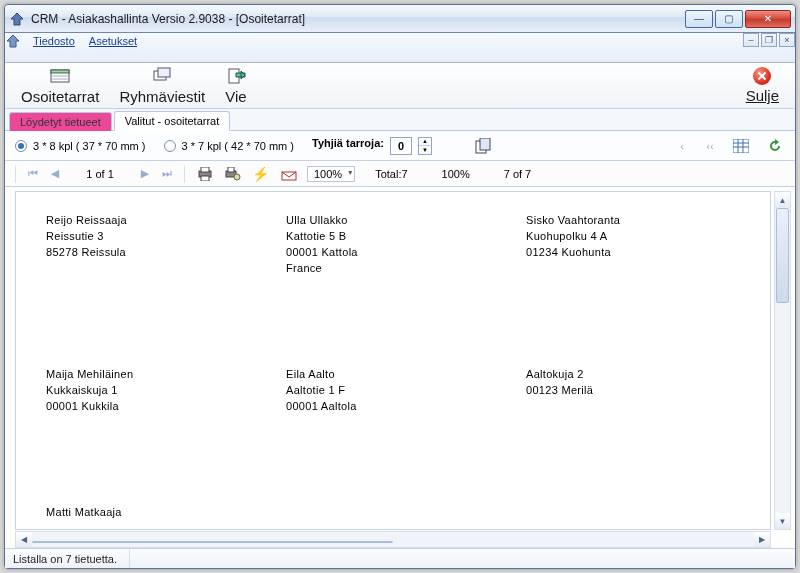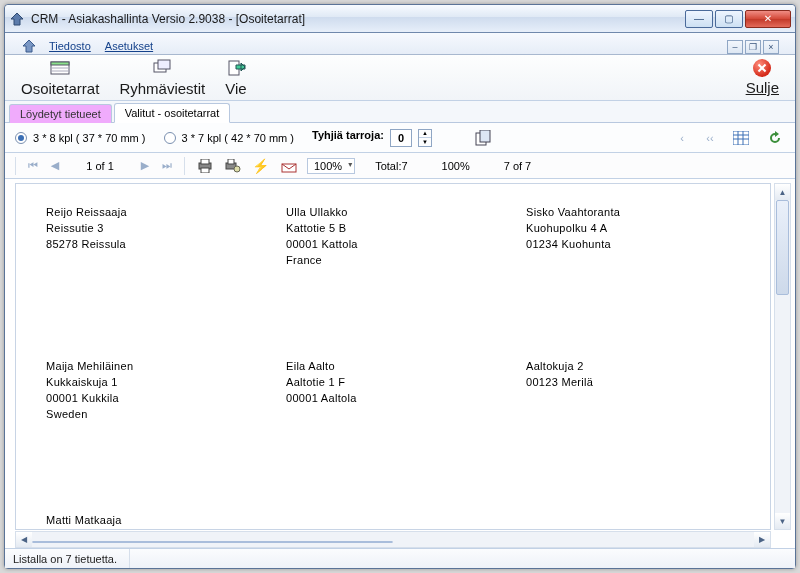--- a/index.html
+++ b/index.html
@@ -11,41 +11,41 @@
 
   
   .titlebar { height:28px; background:linear-gradient(#f7fbff,#dfe9f5 45%,#cfdcee 46%,#e7effa); border-bottom:1px solid #6f88ac; display:flex; align-items:center; padding:9px 4px; border-radius:4px 4px 0 0; }
   .titlebar .appicon { width:16px; height:16px; margin-right:6px; }
   .titlebar .title { flex:1; color:#1a1a1a; font-size:12px; }
   .winbtns { display:flex; gap:0; }
   .winbtn { width:28px; height:18px; border:1px solid #4a6a9a; border-radius:2px; margin-left:2px; background:linear-gradient(#eef5ff,#cde0f3); display:flex; align-items:center; justify-content:center; color:#2b4c77; font-size:10px; }
   .winbtn.close { width:46px; background:linear-gradient(#f08d84,#d44a3a 48%,#c33a2a 52%,#e36a5a); color:#fff; border-color:#8a2a1e; }
 
   
-  .menubar { height:22px; background:linear-gradient(#f6f9fe,#e6edf7); border-bottom:1px solid #a8b8cf; display:flex; align-items:flex-end; padding:0 16px; gap:2px; }
+  .menubar { height:30px; background:linear-gradient(#f6f9fe,#e6edf7); border-bottom:1px solid #a8b8cf; display:flex; align-items:flex-start; padding:0 0; gap:2px; }
   .menuicon { width:16px; height:16px; margin-right:4px; }
   .menuitem { padding:2px 6px; color:#15428b; }
   .menuitem u { text-decoration:underline; }
   .mdi-btns { margin-left:auto; display:flex; gap:2px; }
   .mdi-btn { width:16px; height:14px; border:1px solid #8fa6c4; background:linear-gradient(#f2f6fc,#dde7f3); display:flex; align-items:center; justify-content:center; font-size:9px; color:#3a567d; }
 
   
   .toolbar { height:46px; background:linear-gradient(#fdfefe,#f1f4f8); border-bottom:1px solid #c2d1e5; display:flex; align-items:center; padding:2px 6px; }
   .tbtn { display:flex; flex-direction:column; align-items:center; justify-content:center; padding:2px 10px; height:42px; color:#1a1a1a; }
   .tbtn .ic { width:20px; height:20px; }
   .tbtn .lbl { margin-top:2px; font-size:15px; }
   .toolbar .spacer { flex:1; }
   .tbtn.close2 .lbl { }
   .closeic { width:18px; height:18px; border-radius:50%; background:radial-gradient(circle at 35% 30%,#ff8d7c,#d42a1a 70%); position:relative; }
   .closeic::before,.closeic::after { content:""; position:absolute; left:4px; top:8px; width:10px; height:2px; background:#fff; }
   .closeic::before { transform:rotate(45deg);} .closeic::after{transform:rotate(-45deg);}
 
   
   .tabs { height:22px; background:#f4f7fb; border-bottom:1px solid #b8c8df; display:flex; align-items:flex-end; padding:0 4px; gap:2px; }
-  .tab { padding:3px 10px; border:1px solid #b8c8df; border-bottom:none; border-radius:3px 3px 0 0; background:#f0abfc; color:#333; position:relative; top:1px; }
+  .tab { padding:3px 10px; border:1px solid #b8c8df; border-bottom:none; border-radius:3px 3px 0 0; background:#ec4899; color:#333; position:relative; top:1px; }
   .tab.active { background:#fff; color:#000; border-bottom:1px solid #fff; }
 
   
   .optbar { height:30px; border-bottom:1px solid #c2d1e5; display:flex; align-items:center; padding:0 10px; gap:18px; background:#fcfdfe; }
   .radio { display:flex; align-items:center; gap:6px; }
   .radio .dot { width:12px; height:12px; border:1px solid #7a90b0; border-radius:50%; background:#fff; position:relative; }
   .radio.sel .dot::after { content:""; position:absolute; left:2px; top:2px; width:6px; height:6px; border-radius:50%; background:#3b6fb5; }
   .emptylabels { display:flex; align-items:flex-start; gap:6px;font-weight:bold; }
   .numbox { width:22px; height:18px; border:1px solid #8fa6c4; background:#fff; text-align:center; line-height:16px; }
   .spin { width:14px; height:18px; border:1px solid #8fa6c4; display:flex; flex-direction:column; }
@@ -261,21 +261,20 @@
             <div class="addr">
               <div>Sisko Vaahtoranta</div>
               <div>Kuohupolku 4 A</div>
               <div>01234 Kuohunta</div>
               <div></div>
             </div>
             <div class="addr">
               <div>Maija Mehiläinen</div>
               <div>Kukkaiskuja 1</div>
               <div>00001 Kukkila</div>
-              <div>Sweden</div>
             </div>
             <div class="addr">
               <div>Eila Aalto</div>
               <div>Aaltotie 1 F</div>
               <div>00001 Aaltola</div>
               <div></div>
             </div>
             <div class="addr">
               <div>Aaltokuja 2</div>
               <div>00123 Merilä</div>

